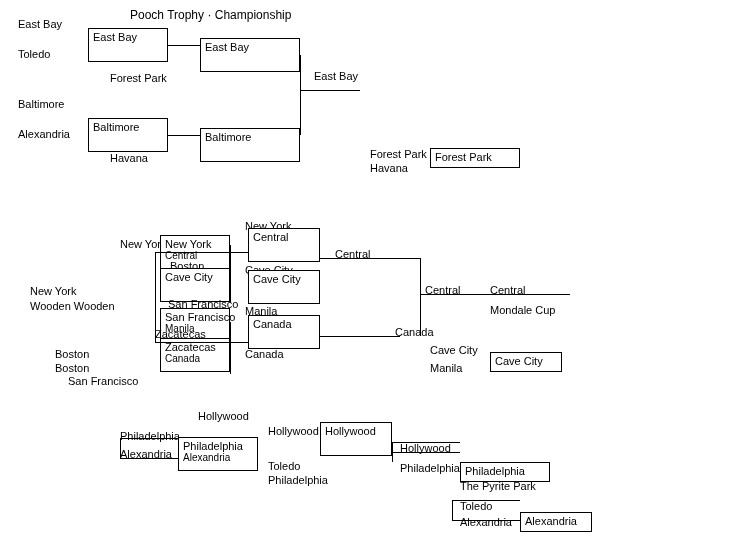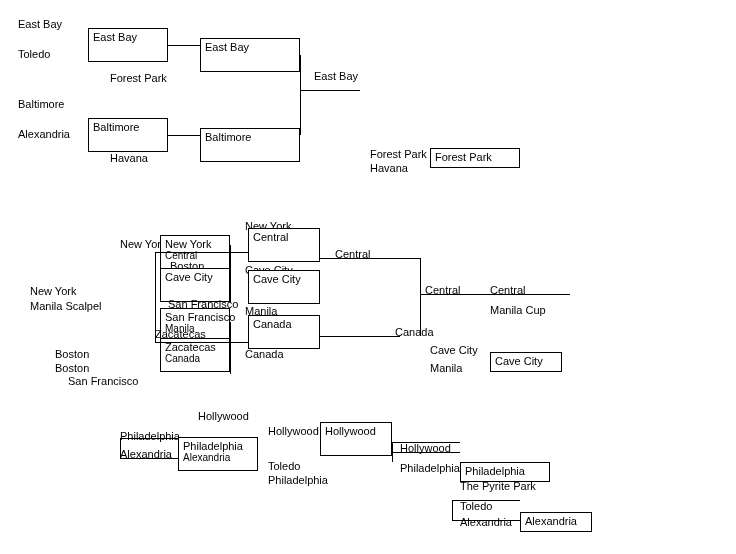--- a/index.html
+++ b/index.html
@@ -41,20 +41,21 @@
       position: absolute;
       font-size: 12px;
       font-weight: normal;
     }
   </style>
 </head>
 <body>
 
 <div class="bracket-container">
 
+  <div class="title" style="left:130px; top:8px;">Pooch Trophy · Championship</div>
 
   <div class="label" style="left:18px; top:18px;">East Bay</div>
   <div class="label" style="left:18px; top:48px;">Toledo</div>
   <div class="label" style="left:18px; top:98px;">Baltimore</div>
   <div class="label" style="left:18px; top:128px;">Alexandria</div>
 
   <div class="box" style="left:88px; top:28px; width:80px; height:34px;">
     <div class="label" style="left:4px; top:2px;">East Bay</div>
   </div>
 
@@ -85,21 +86,21 @@
   <div class="label" style="left:314px; top:70px;">East Bay</div>
   <div class="hline" style="left:300px; top:90px; width:60px;"></div>
 
   <div class="label" style="left:370px; top:148px;">Forest Park</div>
   <div class="label" style="left:370px; top:162px;">Havana</div>
   <div class="box" style="left:430px; top:148px; width:90px; height:20px;">
     <div class="label" style="left:4px; top:2px;">Forest Park</div>
   </div>
 
   <div class="label" style="left:30px; top:285px;">New York</div>
-  <div class="label" style="left:30px; top:300px;">Manila Scalpel</div>
+  <div class="label" style="left:30px; top:300px;">Wooden Wooden</div>
   <div class="label" style="left:55px; top:348px;">Boston</div>
   <div class="label" style="left:55px; top:362px;">Boston</div>
   <div class="label" style="left:68px; top:375px;">San Francisco</div>
 
   <div class="label" style="left:120px; top:238px;">New York</div>
   <div class="box" style="left:160px; top:235px; width:70px; height:34px;">
     <div class="label" style="left:4px; top:2px;">New York</div>
     <div class="label" style="left:4px; top:14px; font-size:10px;">Central</div>
   </div>
 
@@ -147,21 +148,21 @@
   <div class="hline" style="left:420px; top:294px; width:70px;"></div>
 
   <div class="label" style="left:430px; top:344px;">Cave City</div>
   <div class="label" style="left:430px; top:362px;">Manila</div>
   <div class="box" style="left:490px; top:352px; width:72px; height:20px;">
     <div class="label" style="left:4px; top:2px;">Cave City</div>
   </div>
 
   <div class="label" style="left:490px; top:284px;">Central</div>
   <div class="hline" style="left:490px; top:294px; width:80px;"></div>
-  <div class="label" style="left:490px; top:304px;">Manila Cup</div>
+  <div class="label" style="left:490px; top:304px;">Mondale Cup</div>
 
   <div class="label" style="left:120px; top:430px;">Philadelphia</div>
   <div class="label" style="left:120px; top:448px;">Alexandria</div>
 
   <div class="box" style="left:178px; top:437px; width:80px; height:34px;">
     <div class="label" style="left:4px; top:2px;">Philadelphia</div>
     <div class="label" style="left:4px; top:14px; font-size:10px;">Alexandria</div>
   </div>
 
   <div class="label" style="left:198px; top:410px;">Hollywood</div>

